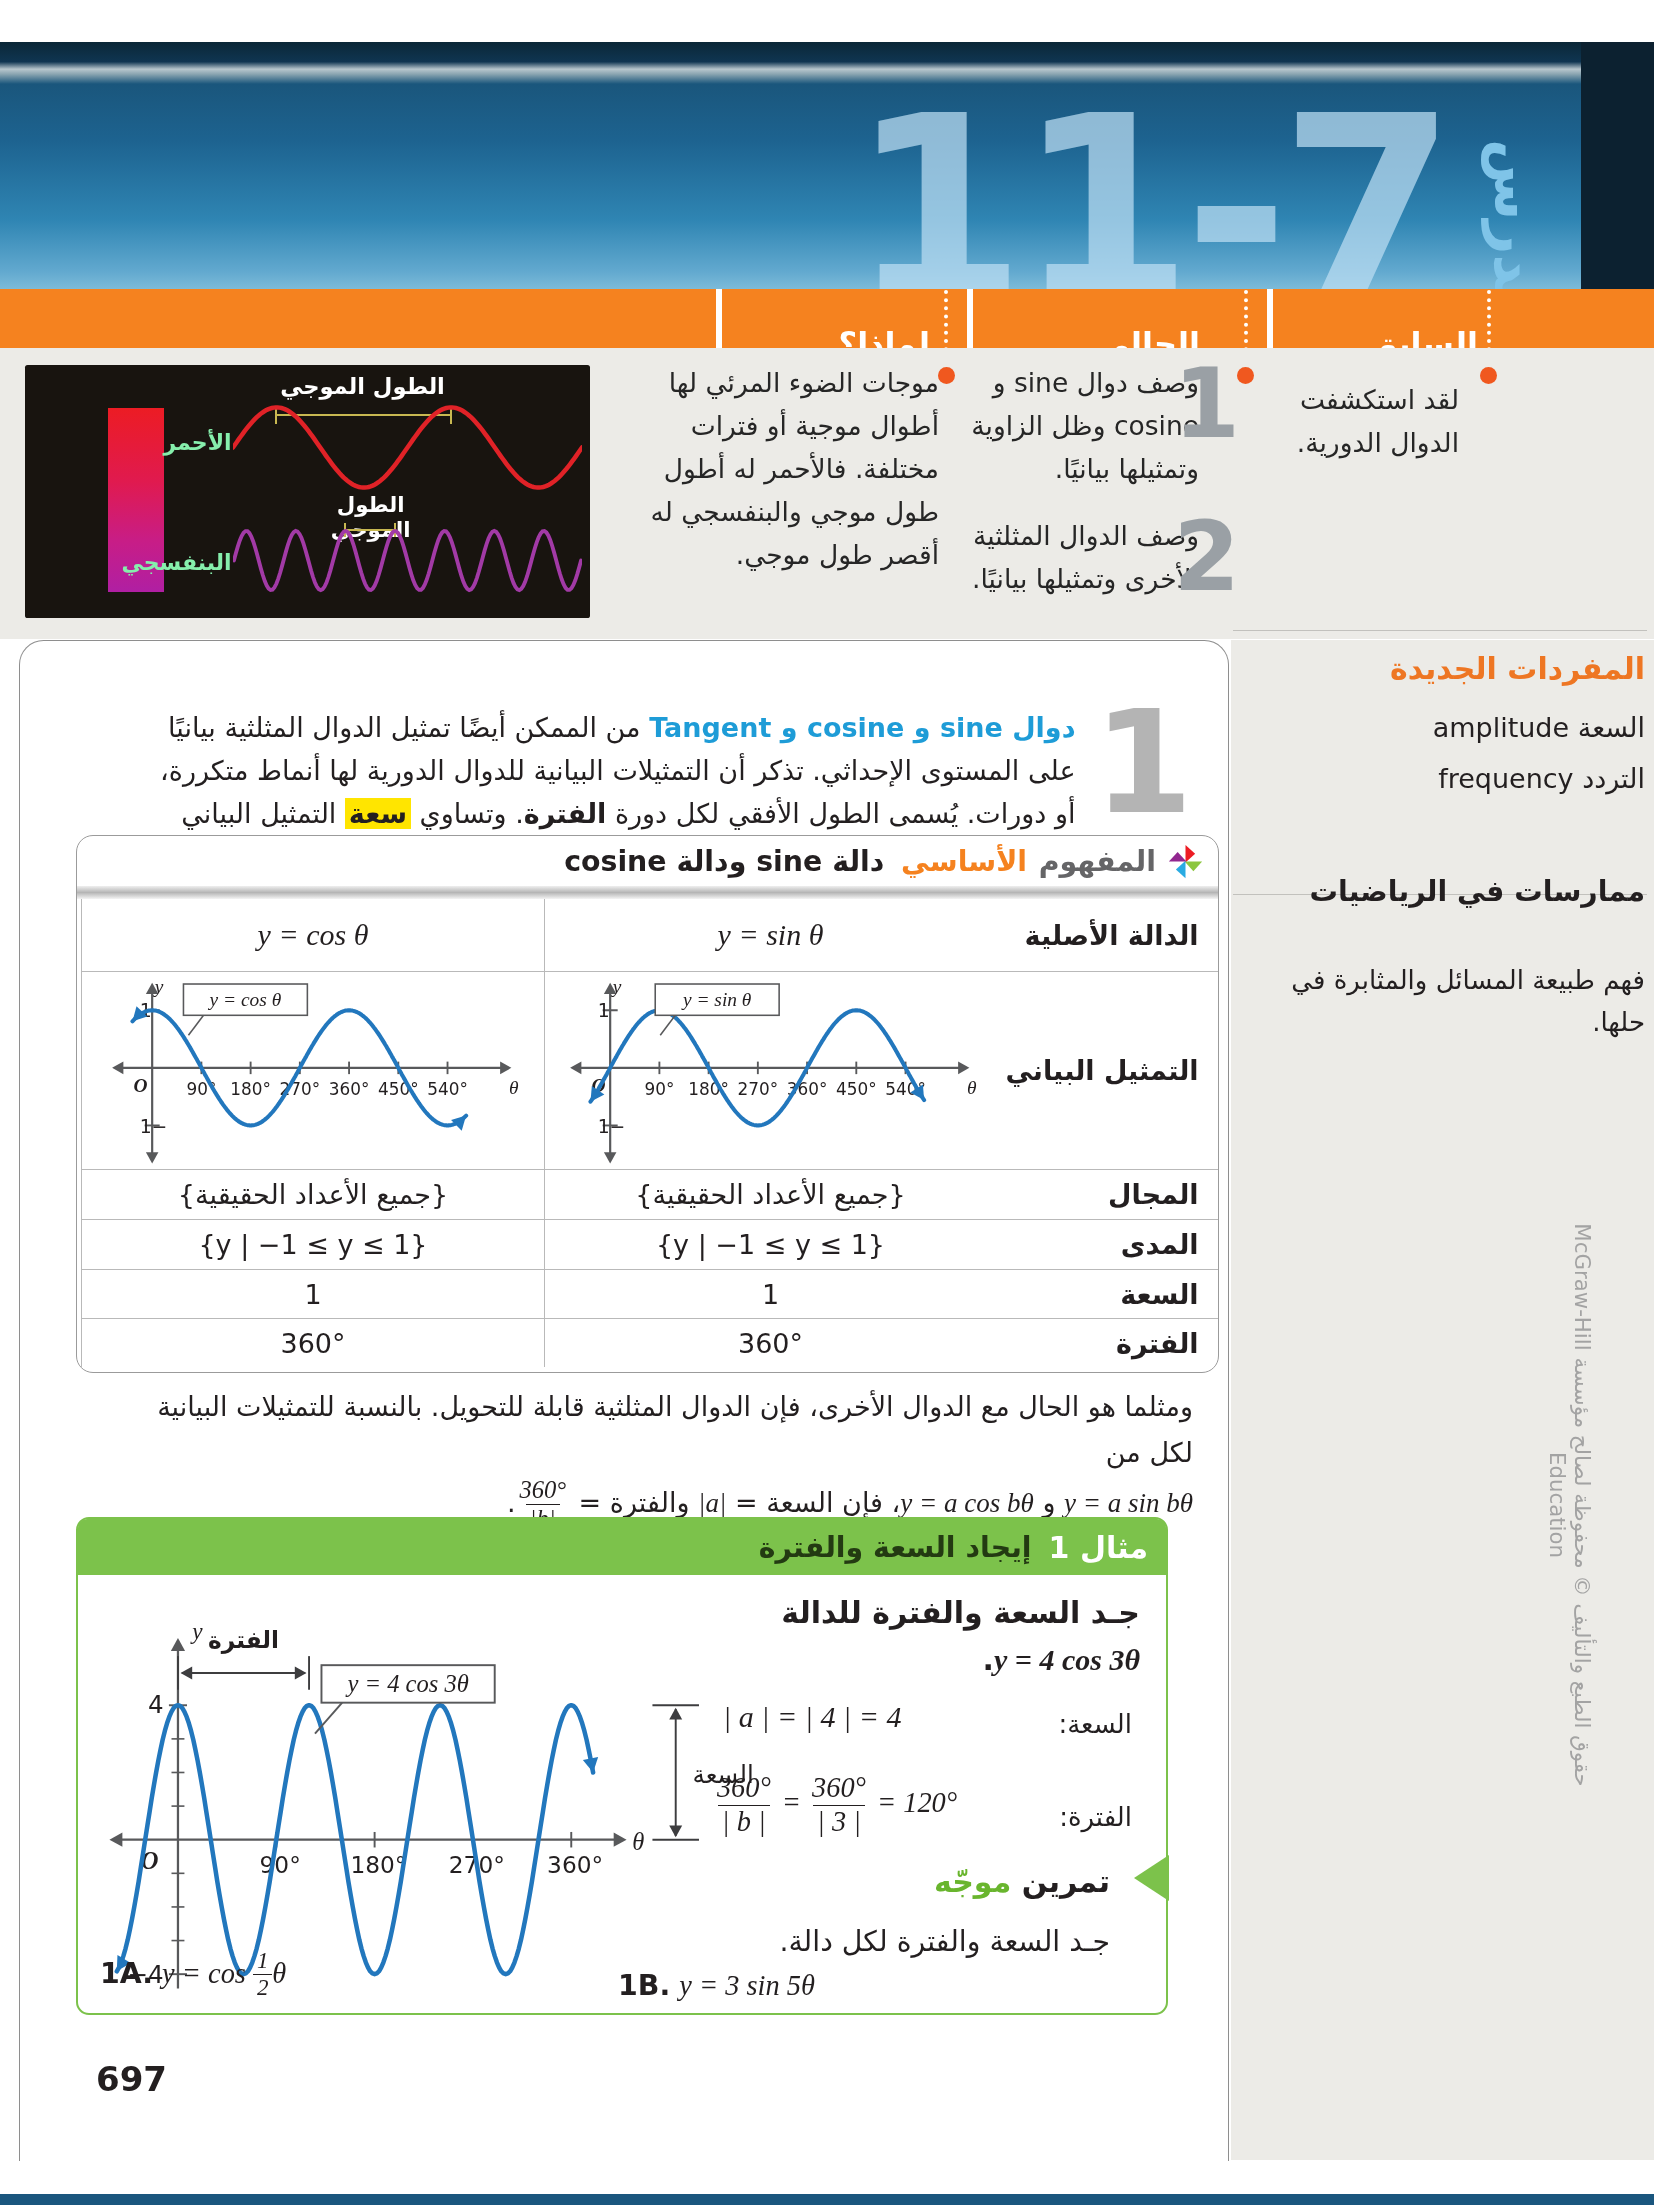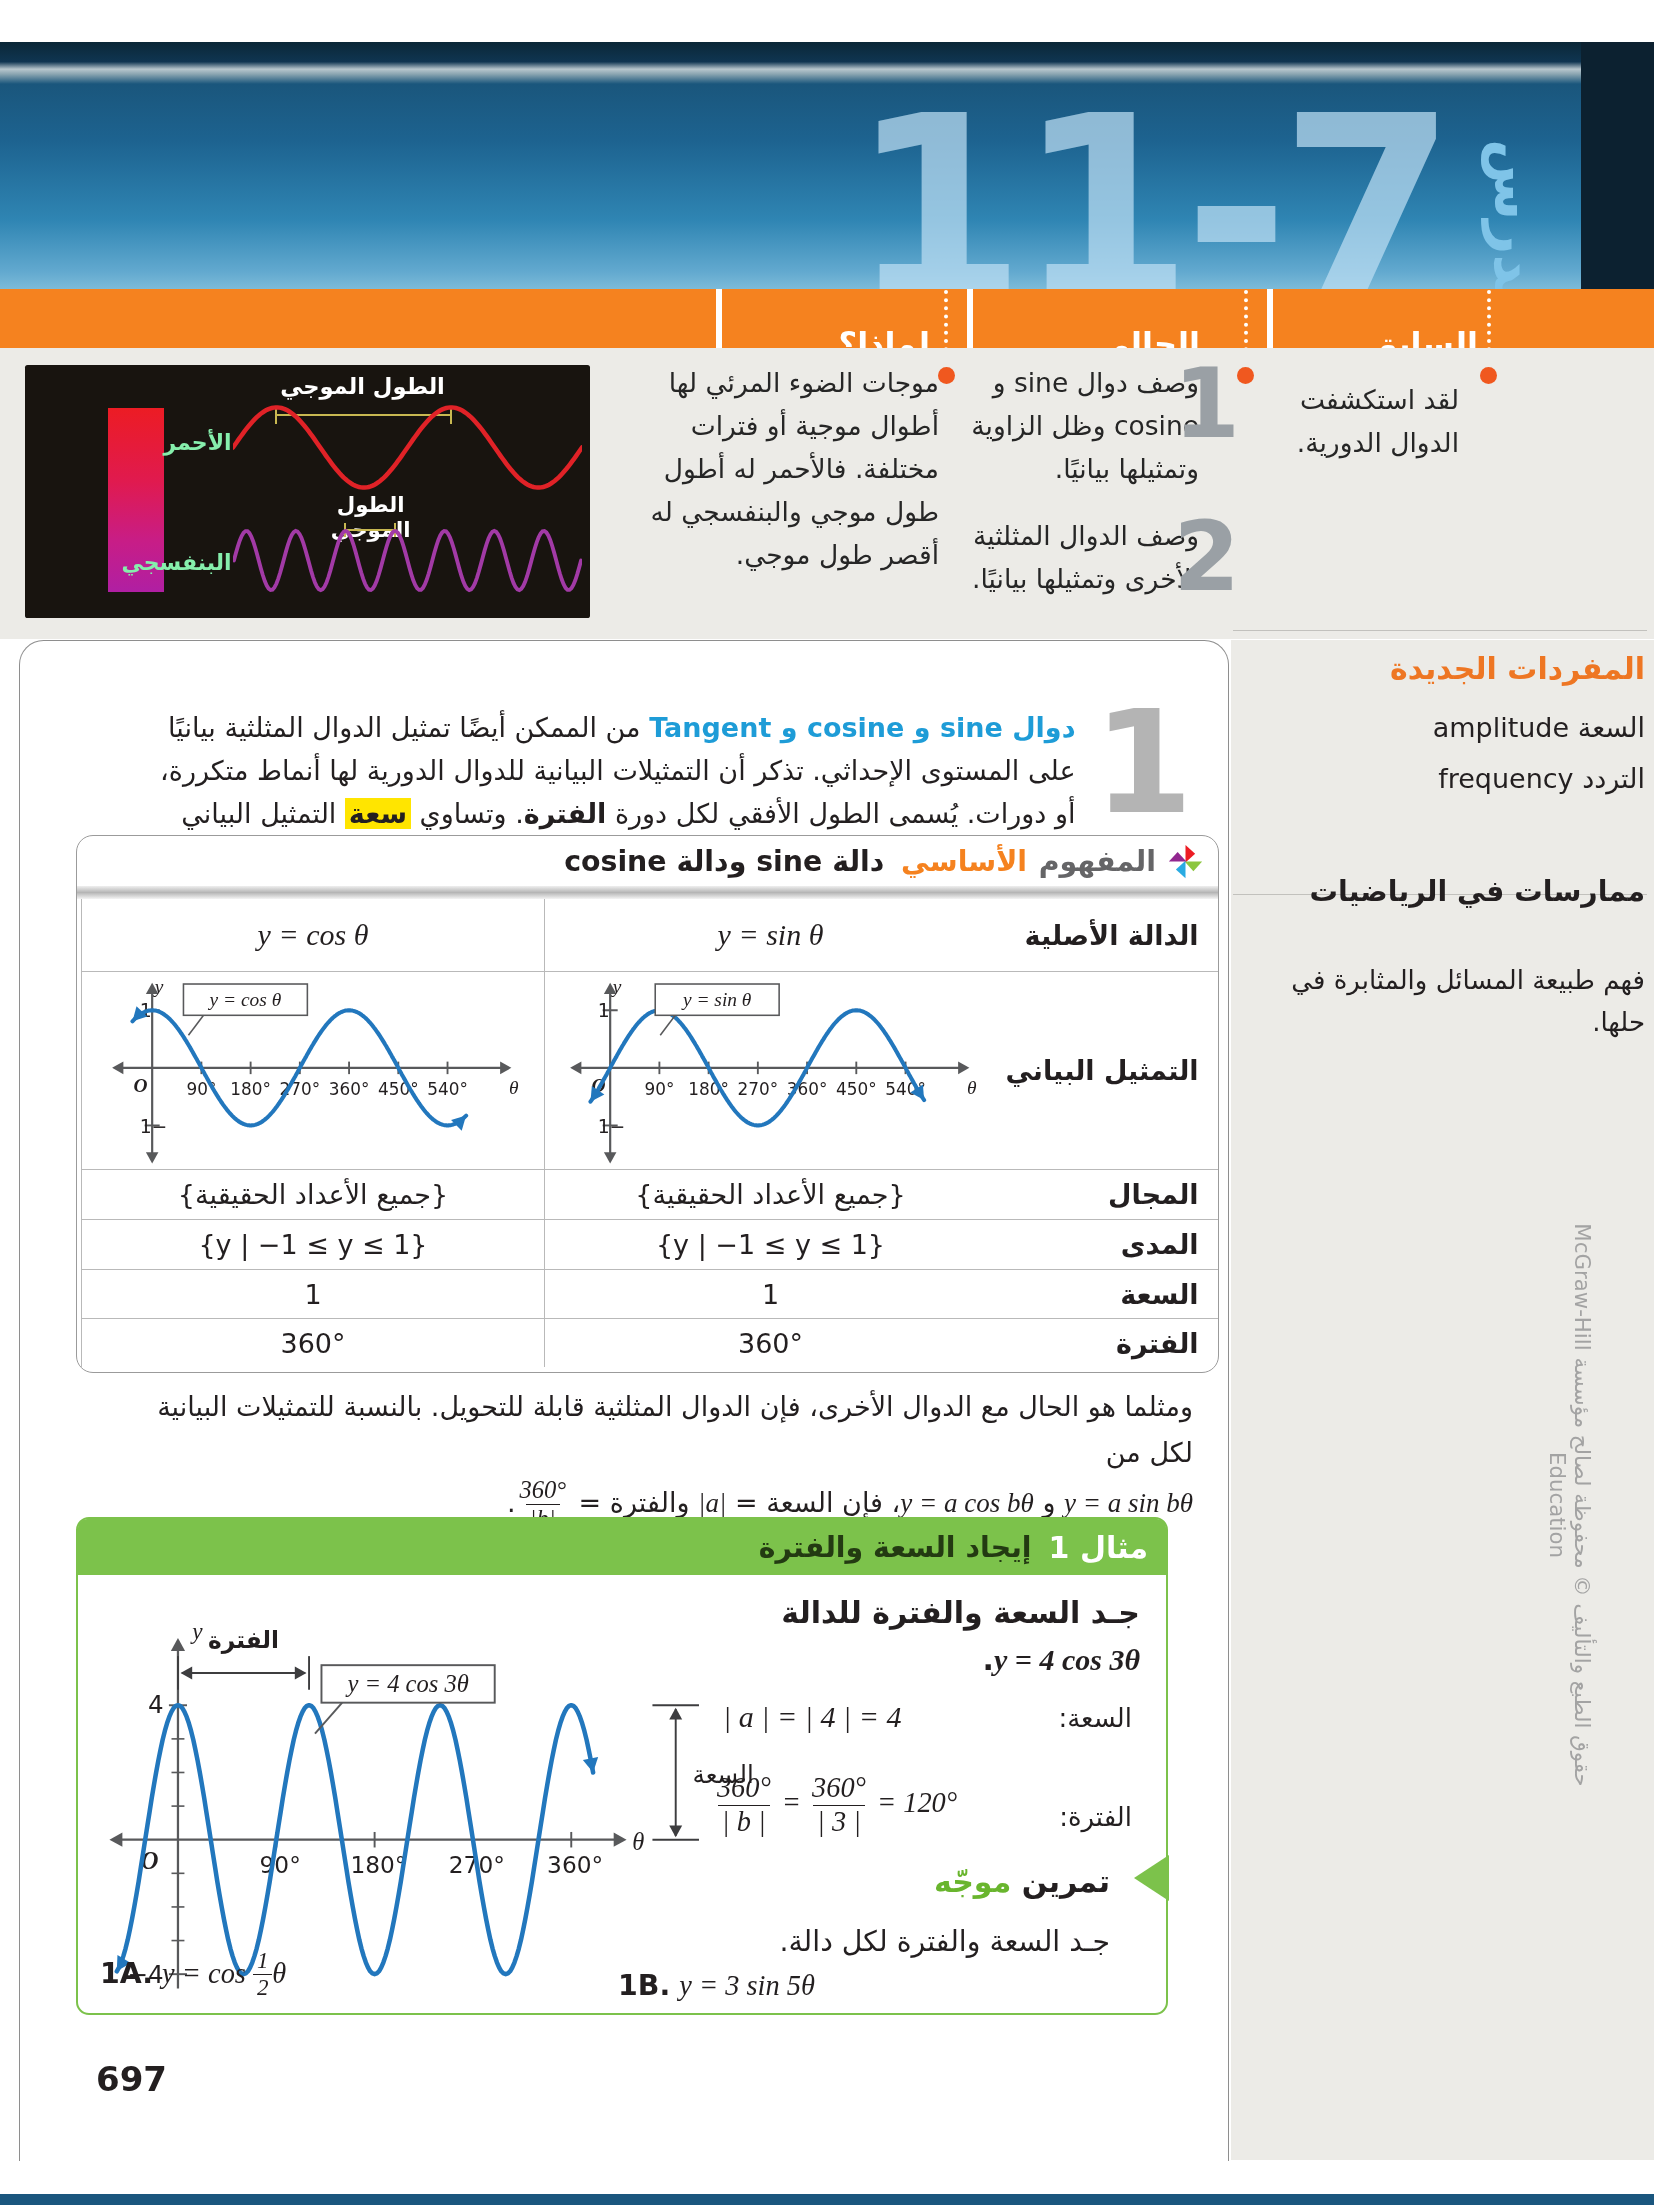--- a/index.html
+++ b/index.html
@@ -310,21 +310,21 @@
 
   <div class="example">
     <div class="ex-head">
       <span class="ex-badge">مثال 1</span>
       <span class="ex-title">إيجاد السعة والفترة</span>
     </div>
     <div class="ex-prompt ar">
       <span>جـد السعة والفترة للدالة</span><br>
       <span class="math mathb" dir="ltr">y = 4 cos 3θ</span><span>.</span>
     </div>
-    <div class="ex-label" style="right:34px;top:184px">السعة:</div>
+    <div class="ex-label" style="right:34px;top:190px">السعة:</div>
     <div class="ex-formula math" style="left:645px;top:181px">| a | = | 4 | = 4</div>
     <div class="ex-label" style="right:34px;top:283px">الفترة:</div>
     <div class="ex-formula math" style="left:635px;top:253px;font-size:28.4px">
       <span class="frac">
           <span class="num">360°</span>
           <span class="den">| b |</span>
         </span>
       <span>=</span>
       <span class="frac">
           <span class="num">360°</span>

